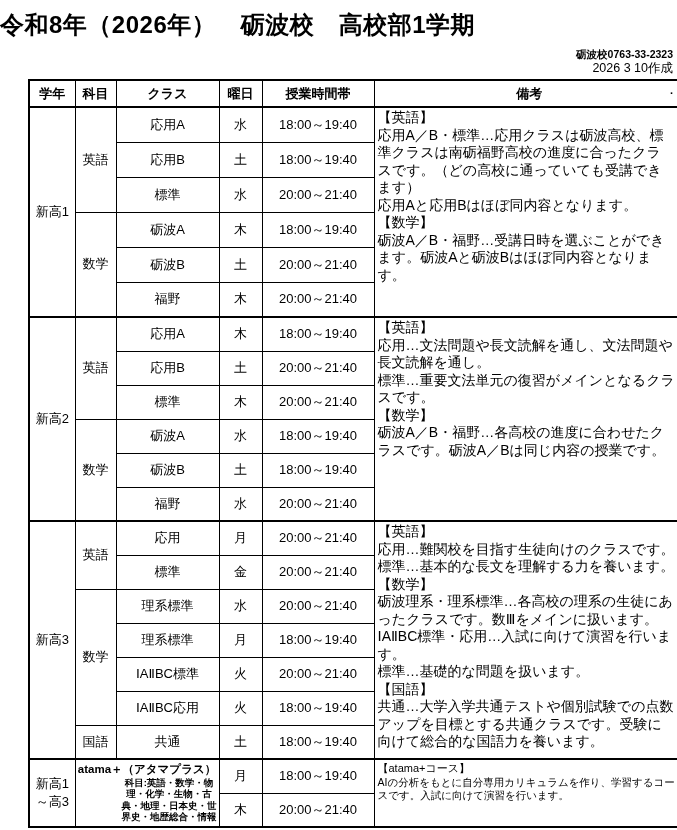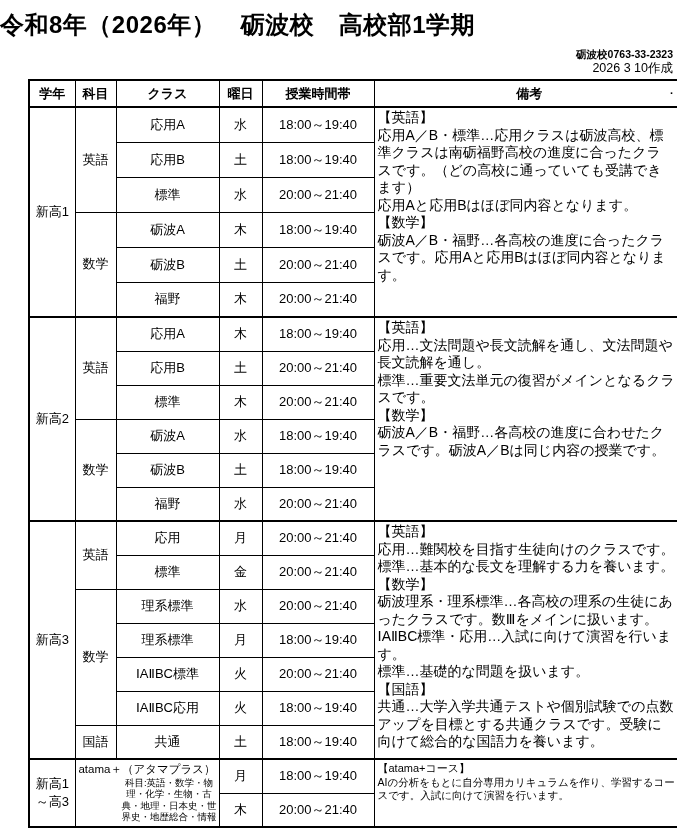--- a/index.html
+++ b/index.html
@@ -37,21 +37,21 @@
   tbody.sec2 tr { height:34px; }
   tbody.sec3 tr { height:34px; }
   tbody.sec4 tr { height:34px; }
 
   td.grade   { white-space:pre-line; }
   td.remarks {
     text-align:left; vertical-align:top;
     padding:1px 9px 0 3px;
     font-size:14px; line-height:17.5px;
   }
-  td.course-cell { padding:1px 2px; line-height:1.2; }
+  td.course-cell { padding:1px 2px; line-height:1.2;font-weight:bold; }
   .course-title    { font-size:11.5px; }
   .course-subjects { font-size:9.5px; line-height:11.5px;margin-left:44px; }
   td.remarks-sm { font-size:10.5px; line-height:13.5px; padding-top:2px; }
   td.remarks-sm div:first-child { font-size:11px; }
 </style>
 </head>
 <body>
 
 <div class="page-title">令和8年（2026年）　砺波校　高校部1学期</div>
 
@@ -86,21 +86,21 @@
       <td class="grade" rowspan="6">新高1</td>
       <td rowspan="3">英語</td>
       <td>応用A</td>
       <td>水</td>
       <td>18:00～19:40</td>
       <td class="remarks" rowspan="6">
         <div>【英語】</div>
         <div>応用A／B・標準…応用クラスは砺波高校、標準クラスは南砺福野高校の進度に合ったクラスです。（どの高校に通っていても受講できます）</div>
         <div>応用Aと応用Bはほぼ同内容となります。</div>
         <div>【数学】</div>
-        <div>砺波A／B・福野…各高校の進度に合ったクラスです。応用Aと応用Bはほぼ同内容となります。</div>
+        <div>砺波A／B・福野…受講日時を選ぶことができます。砺波Aと砺波Bはほぼ同内容となります。</div>
       </td>
     </tr>
     <tr>
       <td>応用B</td>
       <td>土</td>
       <td>18:00～19:40</td>
     </tr>
     <tr>
       <td>標準</td>
       <td>水</td>

